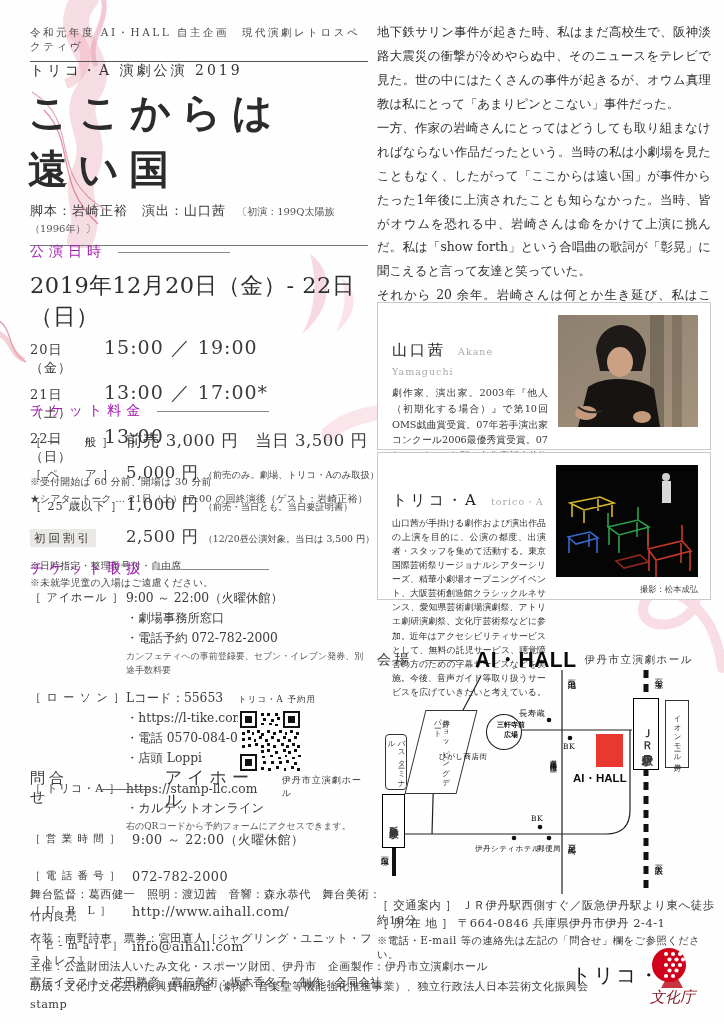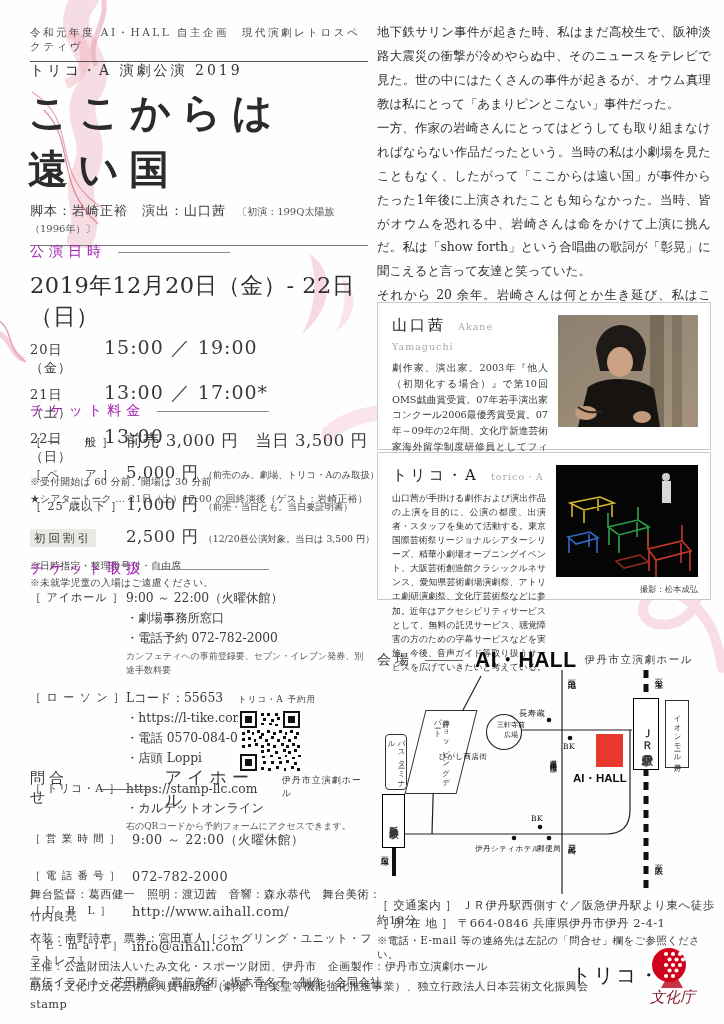--- a/index.html
+++ b/index.html
@@ -61,21 +61,21 @@
   
   .essay{left:377px;top:20px;width:334px;font-size:12.4px;line-height:1.93;
          text-align:justify;color:#2f2f2f;}
   .essay p{margin:0;}
   .sig{display:flex;justify-content:flex-end;align-items:center;margin-top:8px;}
   .sig .rule{width:150px;height:1px;background:#555;margin-right:10px;}
   .sig .t{font-size:12.4px;letter-spacing:1px;}
 
   .pbox{left:377px;width:334px;border:1px solid #c9c9c9;background:#fff;
         padding:12px 12px 10px 14px;box-sizing:border-box;display:flex;gap:10px;}
-  .pbox .ptxt{flex:1;}
+  .pbox .ptxt{flex:1;margin-top:25px;}
   .pname{font-size:15px;letter-spacing:3px;color:#222;}
   .promaji{font-size:9.5px;color:#a9a9a9;margin-left:7px;letter-spacing:1px;}
   .pbio{font-size:9.7px;line-height:1.63;text-align:justify;margin-top:6px;color:#333;}
   .photo{flex:0 0 auto;}
   .pcredit{font-size:8.3px;color:#444;text-align:right;margin-top:3px;}
 
   .venue-head{left:377px;top:646px;width:334px;display:flex;align-items:center;}
   .venue-head .h{font-size:14px;letter-spacing:4px;}
   .venue-head .rule{width:38px;height:1px;background:#666;margin:0 12px;}
   .venue-head .logo{font-family:"Liberation Sans","DejaVu Sans",sans-serif;font-weight:900;
@@ -463,21 +463,21 @@
     <div class="mbox" style="left:288px;top:30px;width:24px;height:68px;">
       <span class="vert" style="font-size:7.5px;">イオンモール伊丹</span>
     </div>
 
     <span class="mlabel vert" style="left:189px;top:3px;">至池田</span>
     <span class="mlabel vert" style="left:276px;top:2px;">至宝塚</span>
     <span class="mlabel vert" style="left:276px;top:188px;">至大阪</span>
     <span class="mlabel vert" style="left:2px;top:180px;">至塚口</span>
     <span class="mlabel vert" style="left:189px;top:168px;">至尼崎</span>
     <span class="mlabel" style="left:142px;top:38px;">長寿蔵</span>
-    <span class="mlabel" style="left:110px;top:50px;width:48px;text-align:center;font-size:7px;letter-spacing:0;">
+    <span class="mlabel" style="left:110px;top:50px;width:48px;text-align:center;font-size:7px;letter-spacing:0;font-weight:bold;">
       <span>三軒寺前</span><br>
       <span>広場</span>
     </span>
     <span class="mlabel" style="left:62px;top:82px;font-size:7.5px;">ひがし商店街</span>
     <span class="mlabel vert" style="left:171px;top:84px;font-size:7px;">県道尼崎池田線</span>
     <span class="mlabel" style="left:186px;top:72px;font-size:7.5px;">BK</span>
     <span class="mlabel" style="left:154px;top:144px;font-size:7.5px;">BK</span>
     <span class="mlabel" style="left:98px;top:174px;font-size:7.5px;">伊丹シティホテル</span>
     <span class="mlabel" style="left:160px;top:174px;font-size:7.5px;">郵便局</span>
     <span class="aihall-logo" style="left:196px;top:101px;">AI・HALL</span>

